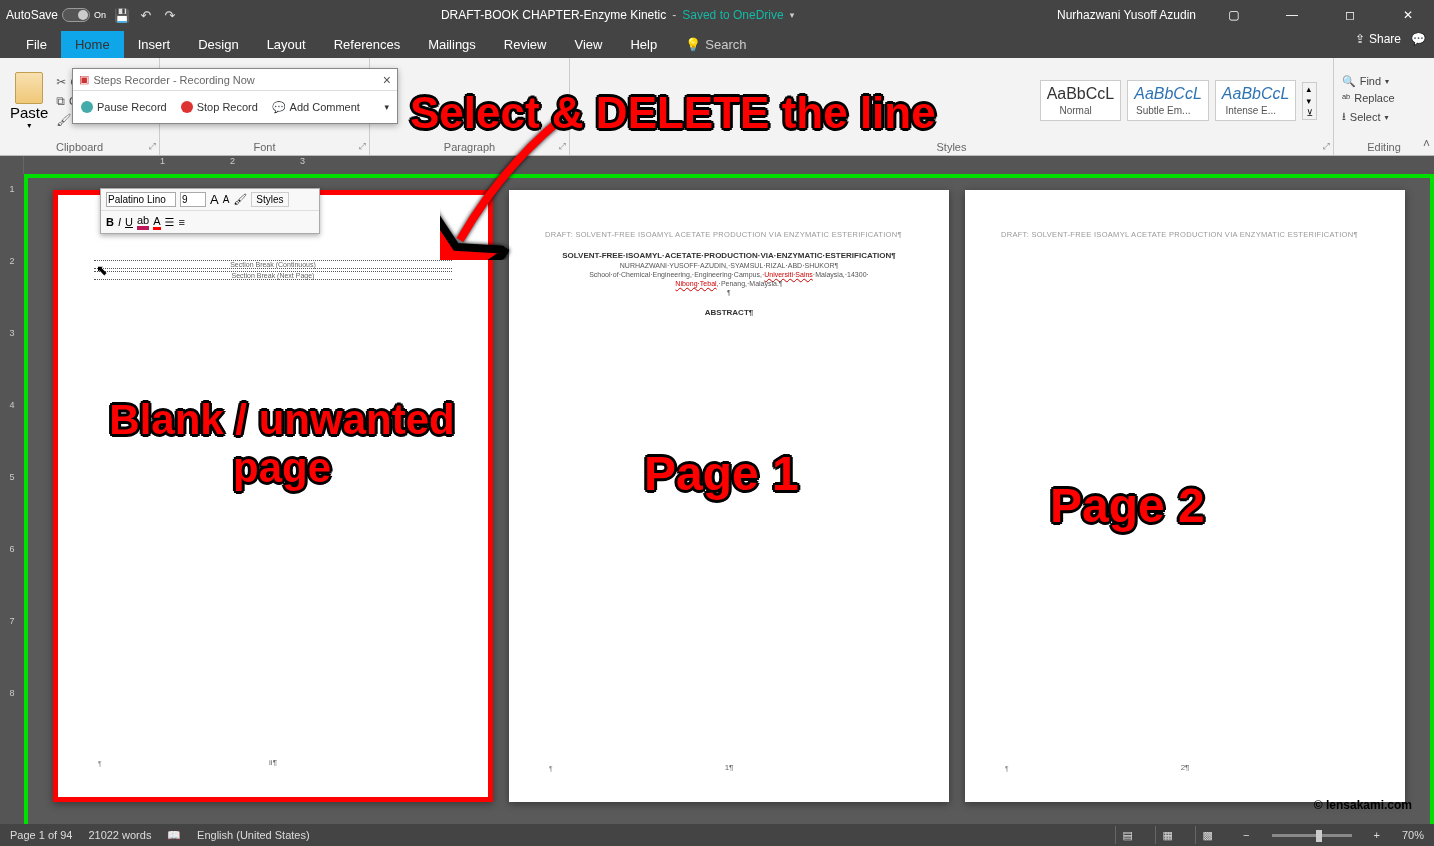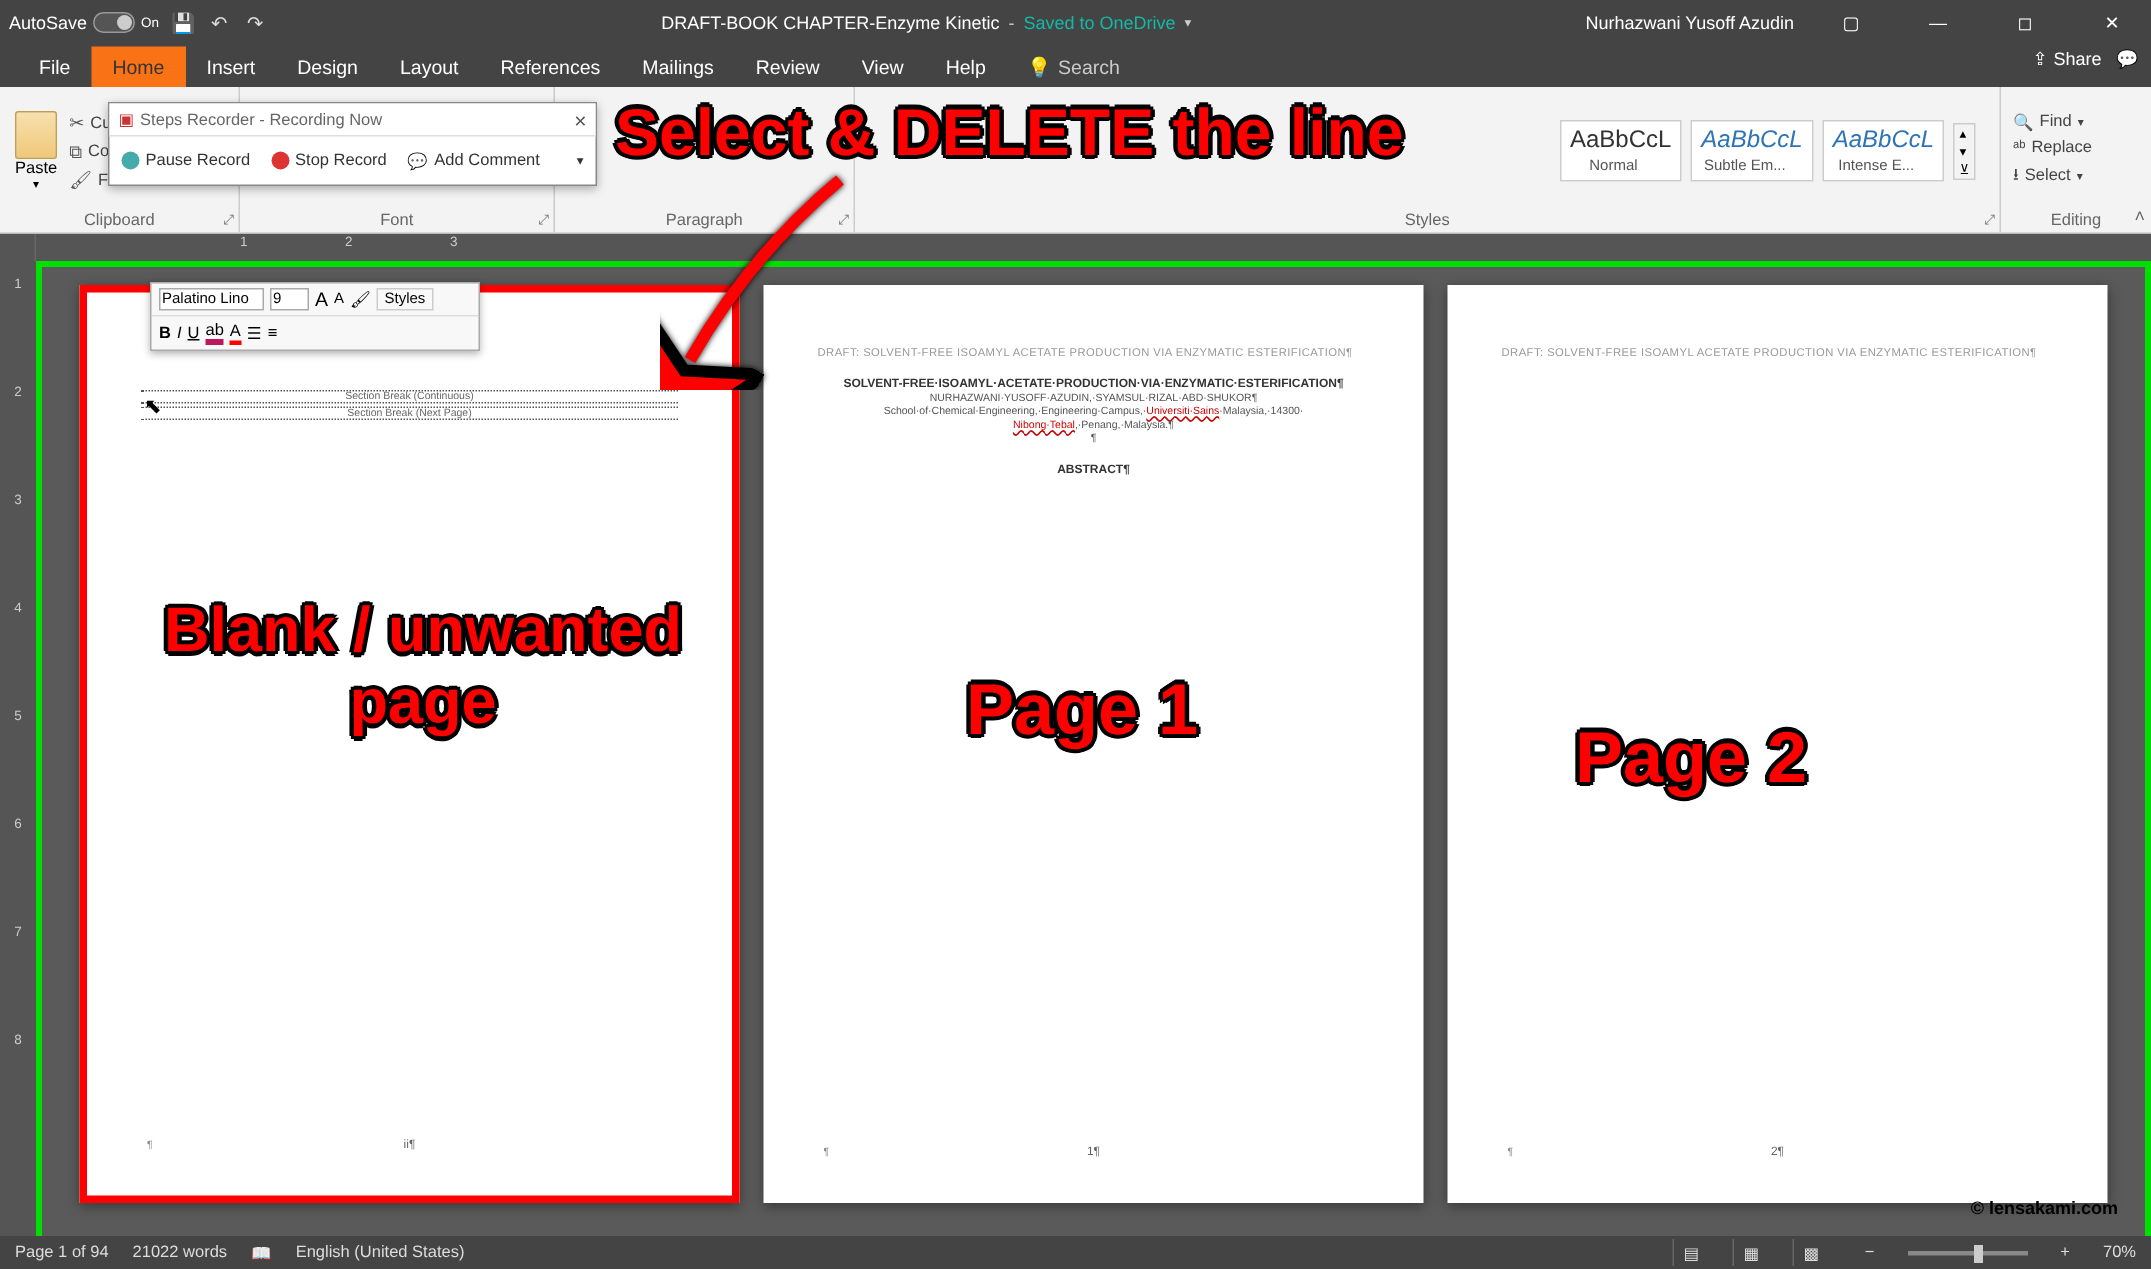--- a/index.html
+++ b/index.html
@@ -8,21 +8,21 @@
 .titlebar .left{display:flex;align-items:center;gap:8px;}
 .titlebar .center{flex:1;text-align:center;display:flex;justify-content:center;align-items:center;gap:6px;}
 .titlebar .right{display:flex;align-items:center;gap:18px;}
 .autosave-toggle{display:inline-flex;align-items:center;gap:4px;}
 .toggle-shape{width:28px;height:14px;border:1px solid #999;border-radius:7px;position:relative;background:#555;}
 .toggle-knob{position:absolute;width:10px;height:10px;background:#ccc;border-radius:50%;top:1px;right:1px;}
 .qat-icon{width:16px;height:16px;display:flex;align-items:center;justify-content:center;color:#ddd;font-size:13px;}
 .winbtn{width:40px;height:30px;display:flex;align-items:center;justify-content:center;color:#fff;font-size:12px;}
 .tabs{height:28px;background:#444;display:flex;align-items:flex-end;padding-left:12px;}
 .tab{color:#fff;font-size:13px;padding:6px 14px;cursor:pointer;}
-.tab.active{background:#f97316;color:#333;}
+.tab.active{background:#0ea5e9;color:#333;}
 .tab.file{color:#fff;}
 .ribbon{height:98px;background:#f3f3f3;border-bottom:1px solid #bbb;display:flex;position:relative;}
 .rgroup{border-right:1px solid #ccc;height:100%;display:flex;flex-direction:column;justify-content:flex-end;padding:4px 6px 0 6px;position:relative;}
 .rgroup-label{text-align:center;font-size:11px;color:#666;padding:2px 0;}
 .rgroup-body{flex:1;display:flex;align-items:center;gap:4px;}
 .paste-btn{display:flex;flex-direction:column;align-items:center;justify-content:center;height:72px;padding:0 4px;}
 .paste-icon{width:28px;height:32px;background:linear-gradient(#f8e0b0,#f0c878);border:1px solid #c0a050;border-radius:2px;position:relative;}
 .clip-sm{font-size:11px;color:#444;margin:2px 0;display:flex;align-items:center;gap:4px;}
 .clip-sm .ic{font-size:12px;color:#555;}
 .styles-gallery{display:flex;gap:6px;align-items:center;}
@@ -127,21 +127,21 @@
         <span>⇪</span>
         <span>Share</span>
       </span>
     <span>💬</span>
   </div>
 
   <div class="rgroup" style="width:160px;">
     <div class="rgroup-body">
       <div class="paste-btn">
         <div class="paste-icon"></div>
-        <span style="font-size:11px;">Paste</span>
+        <span style="font-size:15px;">Paste</span>
         <span style="font-size:8px;">▾</span>
       </div>
       <div style="display:flex;flex-direction:column;gap:1px;">
         <div class="clip-sm">
             <span class="ic">✂</span>
             <span>Cut</span>
           </div>
         <div class="clip-sm">
             <span class="ic">⧉</span>
             <span>Copy</span>
@@ -306,21 +306,21 @@
     <u>U</u>
     <span style="border-bottom:4px solid #be185d;">ab</span>
     <span style="border-bottom:3px solid #f00;">A</span>
     <span>☰</span>
     <span>≡</span>
   </div>
 </div>
 
 <span class="cursor-icon">⬉</span>
 
-<div class="annot big" style="top:64px;left:410px;">Select &amp; DELETE the line</div>
+<div class="annot big" style="top:88px;left:410px;">Select &amp; DELETE the line</div>
 <div class="annot blank" style="top:396px;left:72px;width:420px;">Blank / unwanted page</div>
 <div class="annot page-lbl" style="top:446px;left:644px;">Page 1</div>
 <div class="annot page-lbl" style="top:446px;left:1050px;margin-top:32px;">Page 2</div>
 
 <svg class="arrow-svg" style="top:110px;left:440px;" width="140" height="150">
   <defs>
       <marker id="ah" markerWidth="12" markerHeight="12" refX="2" refY="6" orient="auto">
         <path d="M0,0 L12,6 L0,12 L3,6 Z" fill="#f00" stroke="#000" stroke-width="1"></path>
       </marker>
     </defs>

